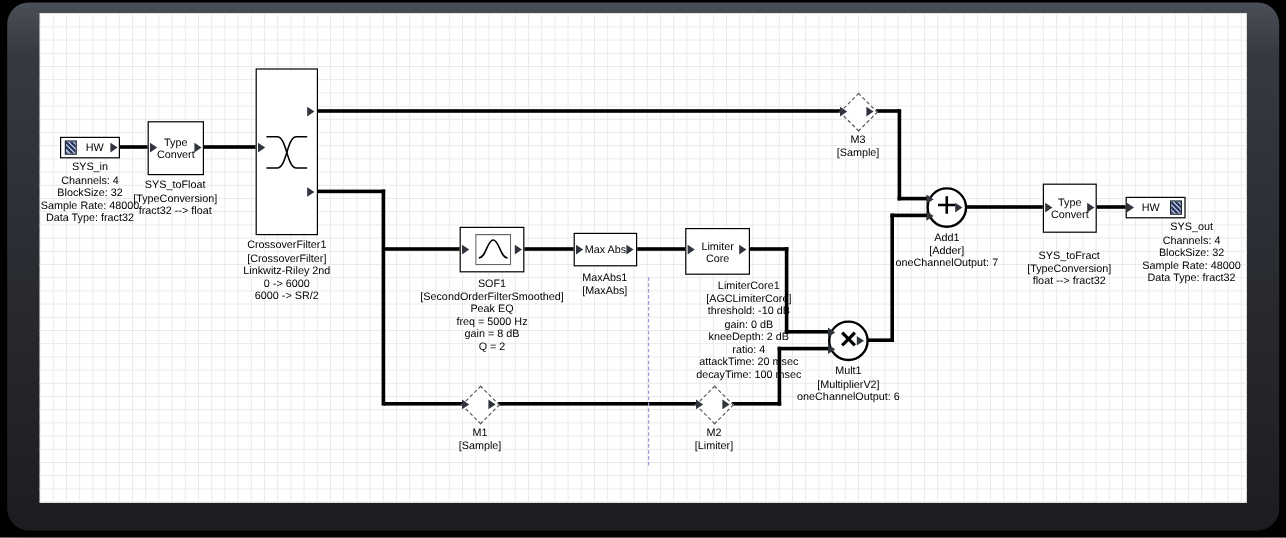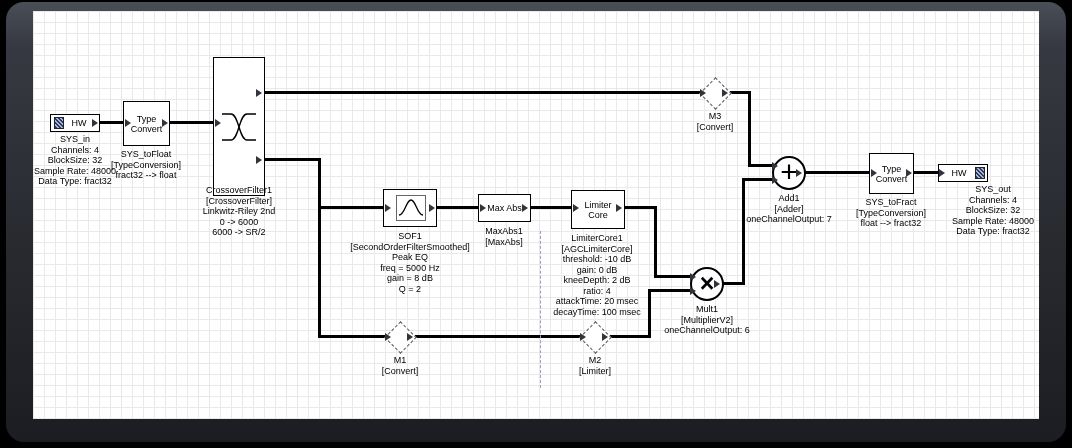--- a/index.html
+++ b/index.html
@@ -115,21 +115,21 @@
 
 <div class="block" style="left:213px;top:57px;width:52px;height:139px">
   <svg style="position:absolute;left:5px;top:50px" width="40" height="38" viewBox="0 0 40 38">
     <path d="M3 6 H12 C20 6 20 32 28 32 H37" fill="none" stroke="#000" stroke-width="1.3"></path>
     <path d="M37 6 H28 C20 6 20 32 12 32 H3" fill="none" stroke="#000" stroke-width="1.3"></path>
   </svg>
 </div>
 <div class="pin" style="left:215px;top:119px"></div>
 <div class="pin" style="left:256px;top:89px"></div>
 <div class="pin" style="left:256px;top:156px"></div>
-<div class="cap" style="left:239px;top:185px">CrossoverFilter1
+<div class="cap" style="left:239px;top:199px">CrossoverFilter1
 [CrossoverFilter]
 Linkwitz-Riley 2nd
 0 -&gt; 6000
 6000 -&gt; SR/2</div>
 
 <div class="block" style="left:383px;top:189px;width:54px;height:38px">
   <svg style="position:absolute;left:12px;top:5px" width="30" height="26" viewBox="0 0 30 26">
     <rect x="0.5" y="0.5" width="29" height="25" fill="#fff" stroke="#666"></rect>
     <path d="M3 20 C9 20 10 5 15 5 C20 5 21 20 27 20" fill="none" stroke="#000" stroke-width="1.3"></path>
   </svg>
@@ -150,44 +150,44 @@
 <div class="pin" style="left:522px;top:204px"></div>
 <div class="cap" style="left:504px;top:226px">MaxAbs1
 [MaxAbs]</div>
 
 <div class="block flexc" style="left:571px;top:190px;width:54px;height:39px">
   <span class="blabel">Limiter
 Core</span>
 </div>
 <div class="pin" style="left:573px;top:204px"></div>
 <div class="pin" style="left:616px;top:204px"></div>
-<div class="cap" style="left:597px;top:233px">LimiterCore1
+<div class="cap" style="left:624px;top:233px">LimiterCore1
 [AGCLimiterCore]
 threshold: -10 dB
 gain: 0 dB
 kneeDepth: 2 dB
 ratio: 4
 attackTime: 20 msec
 decayTime: 100 msec</div>
 
 <div class="marker" style="left:699px;top:77px">
   <div class="diamond"></div>
 </div>
 <div class="pin" style="left:700px;top:89px"></div>
 <div class="pin" style="left:722px;top:89px"></div>
 <div class="cap" style="left:715px;top:111px">M3
-[Convert]</div>
+[Sample]</div>
 
 <div class="marker" style="left:384px;top:321px">
   <div class="diamond"></div>
 </div>
 <div class="pin" style="left:385px;top:333px"></div>
 <div class="pin" style="left:407px;top:333px"></div>
 <div class="cap" style="left:400px;top:355px">M1
-[Convert]</div>
+[Sample]</div>
 
 <div class="marker" style="left:579px;top:321px">
   <div class="diamond"></div>
 </div>
 <div class="pin" style="left:580px;top:333px"></div>
 <div class="pin" style="left:602px;top:333px"></div>
 <div class="cap" style="left:595px;top:355px">M2
 [Limiter]</div>
 
 <div class="circle" style="left:690px;top:267px">
@@ -209,21 +209,21 @@
 <div class="cap" style="left:789px;top:193px">Add1
 [Adder]
 oneChannelOutput: 7</div>
 
 <div class="block flexc" style="left:869px;top:153px;width:45px;height:41px">
   <span class="blabel">Type
 Convert</span>
 </div>
 <div class="pin" style="left:871px;top:169px"></div>
 <div class="pin" style="left:906px;top:169px"></div>
-<div class="cap" style="left:891px;top:197px">SYS_toFract
+<div class="cap" style="left:891px;top:208px">SYS_toFract
 [TypeConversion]
 float --&gt; fract32</div>
 
 <div class="block" style="left:938px;top:164px;width:50px;height:18px">
   <span class="hatch" style="left:36px"></span>
   <span class="hwtext" style="padding-left:0;padding-right:8px">HW</span>
 </div>
 <div class="pin" style="left:939px;top:169px"></div>
 <div class="cap" style="left:993px;top:184px">SYS_out
 Channels: 4

